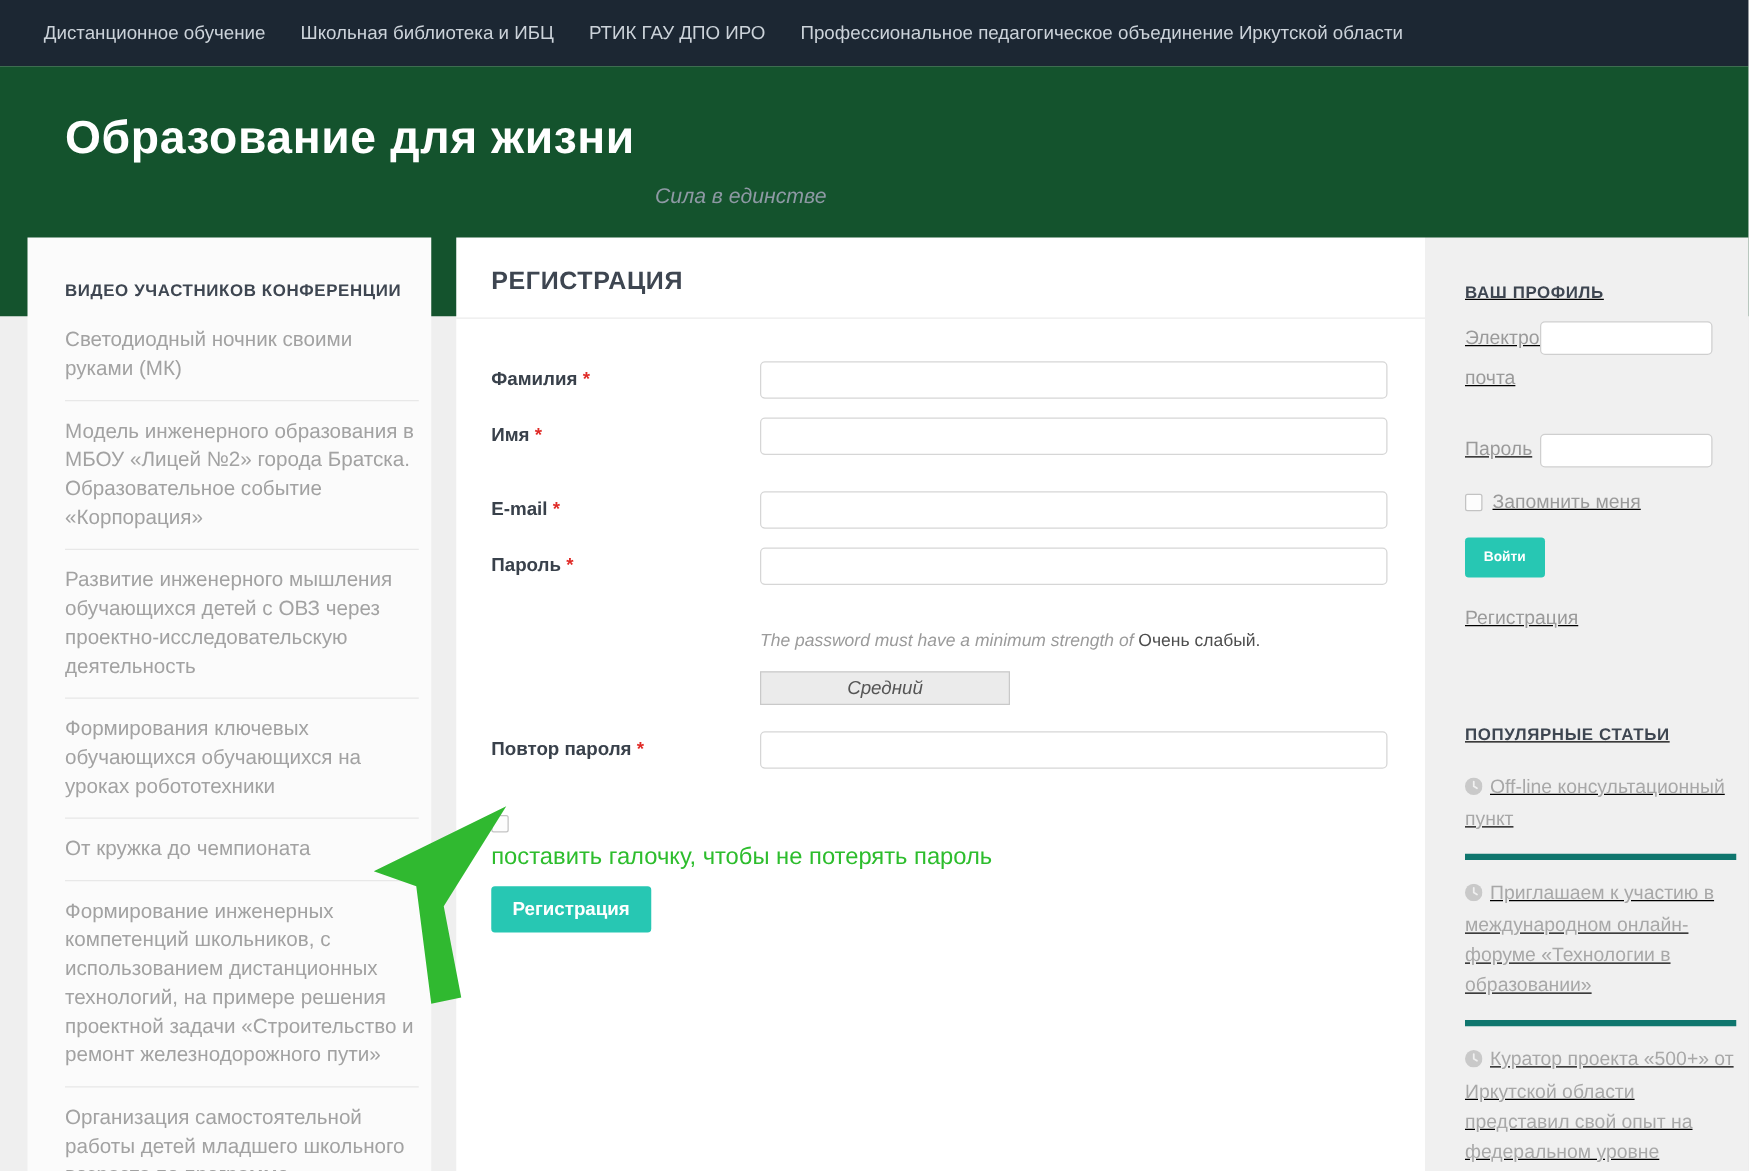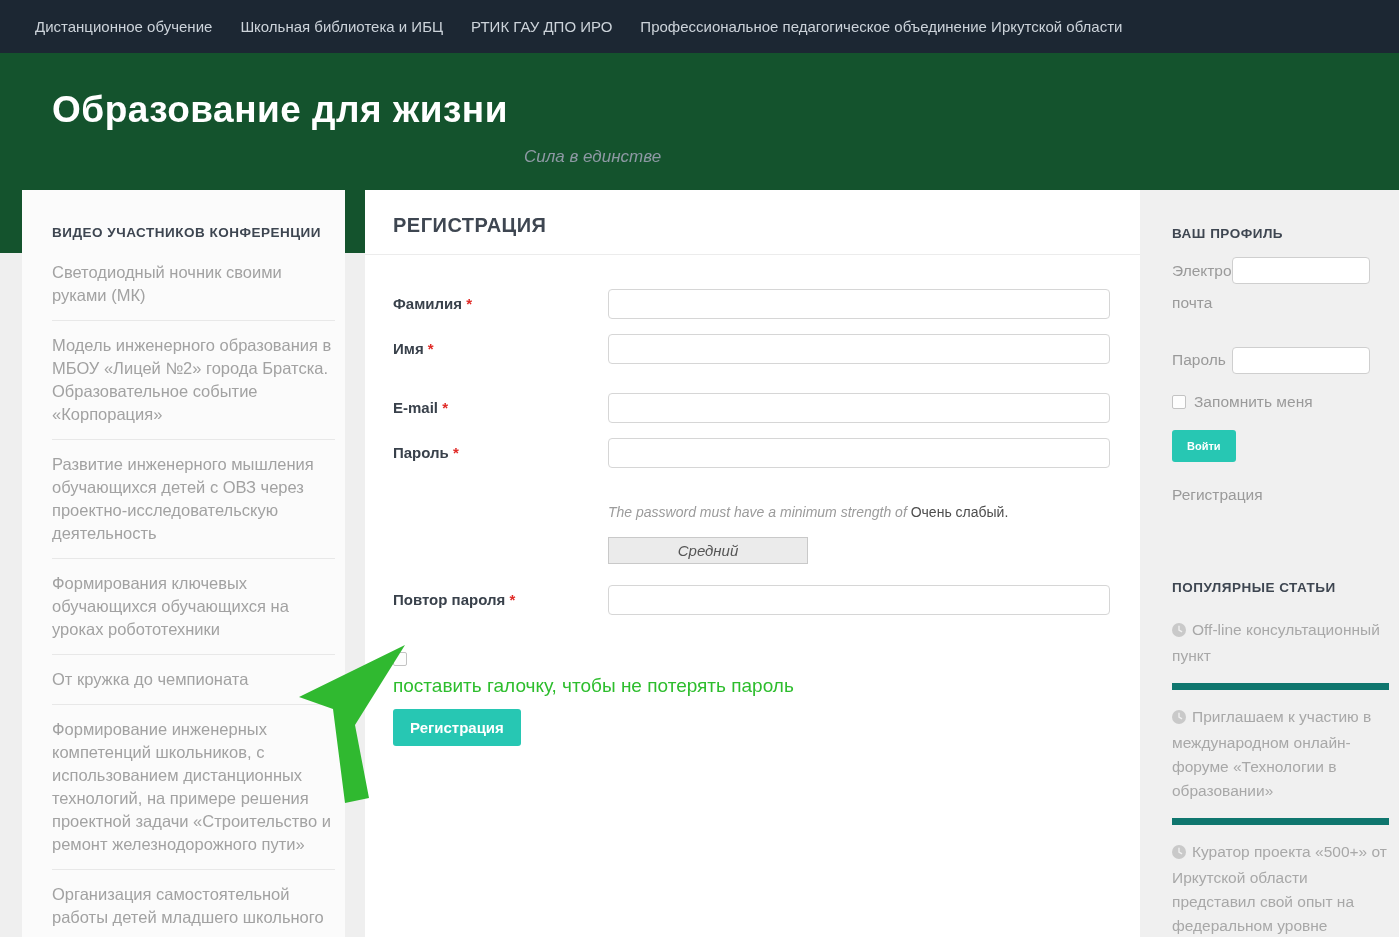--- a/index.html
+++ b/index.html
@@ -94,21 +94,21 @@
   }
   .submit-btn {
     margin-top:12px; display:inline-block; background:#27c7b3; color:#fff;
     border:none; border-radius:3px; padding:10px 17px;
     font-size:15px; font-weight:bold; font-family:"Liberation Sans", sans-serif;
     cursor:pointer;
   }
   
   .right-sb {
     position:absolute; left:1118px; top:0; bottom:0; width:259px;
-    background:#f0f0f0; padding:36px 10px 0 32px;
+    background:#f0f0f0; padding:36px 10px 0 32px;text-decoration:underline;
   }
   .profile-email-row { position:relative; height:70px; margin-top:14px; }
   .profile-email-row .plabel {
     display:block; width:130px; font-size:15.5px; color:#9a9a9a; line-height:32px;
   }
   .profile-email-row input, .profile-pw-row input {
     position:absolute; left:60px; top:2px; width:138px; height:27px;
     border:1px solid #cfcfcf; border-radius:4px; background:#fff; padding:0 6px;
     font-size:13px;
   }
@@ -122,21 +122,21 @@
     font-size:11px; font-weight:bold; font-family:"Liberation Sans", sans-serif;
     cursor:pointer;
   }
   .register-link {
     display:block; margin-top:24px; font-size:15.5px; color:#9a9a9a;
     text-decoration:none; cursor:pointer;
   }
   .popular-heading { margin-top:76px; }
   .right-sb ul { list-style:none; margin-top:4px; }
   .right-sb li {
-    padding:15px 0; border-bottom:7px solid #0f766e;
+    padding:15px 0; border-bottom:5px solid #0f766e;
     font-size:15.5px; line-height:24px; color:#a8a8a8; cursor:pointer;
   }
   .right-sb li:last-child { border-bottom:none; }
   .clock-icon { display:inline-block; vertical-align:-2px; margin-right:6px; }
   
   .arrow-overlay {
     position:absolute; left:293px; top:641px; width:118px; height:165px;
     z-index:6; pointer-events:none;
   }
 </style>

